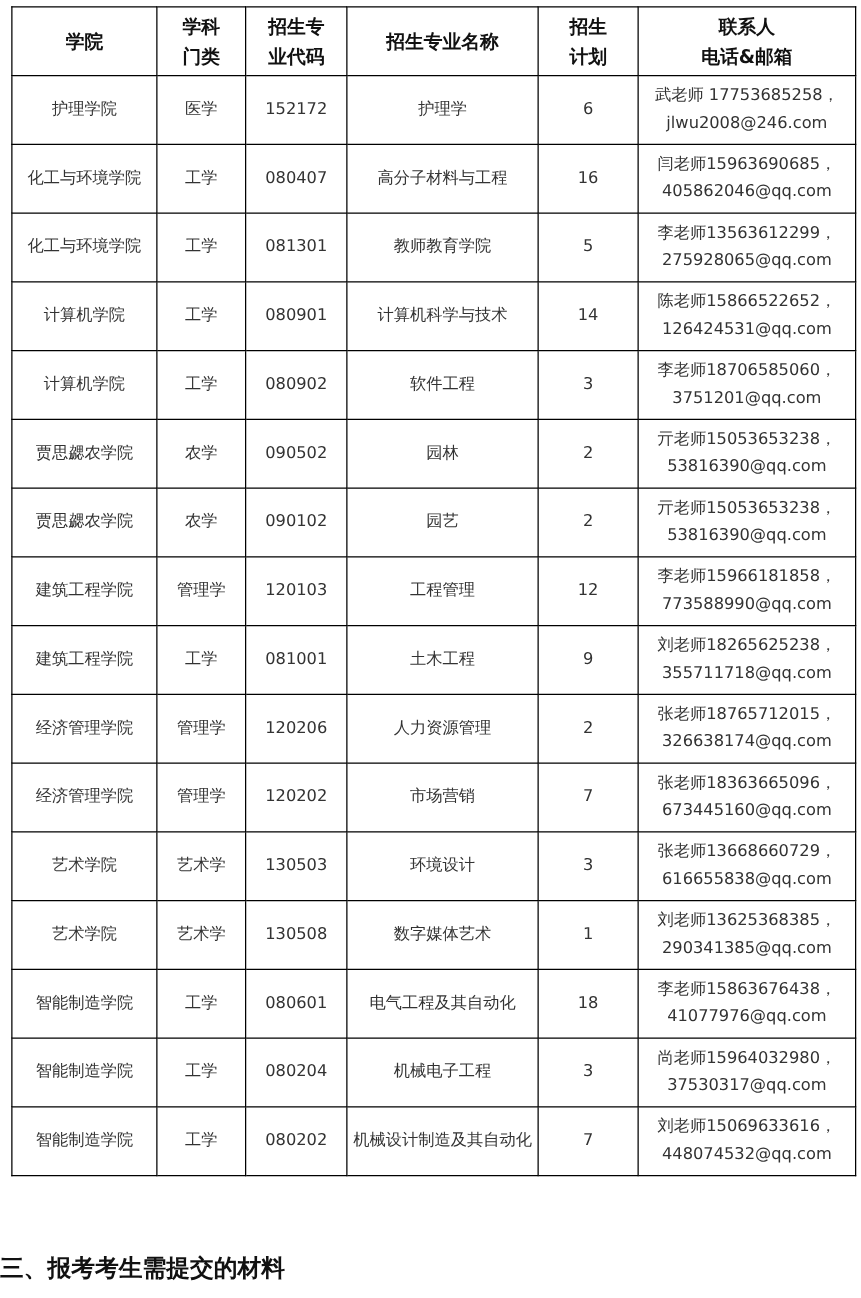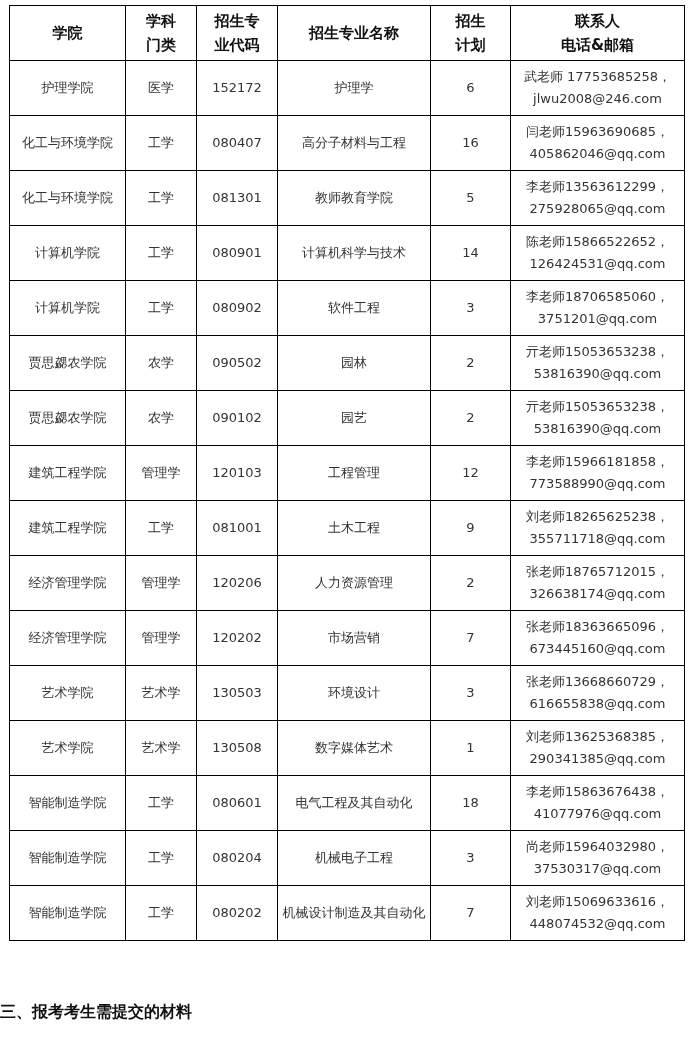--- a/index.html
+++ b/index.html
@@ -6,21 +6,21 @@
   body { width:689px; height:1038px; overflow:hidden; position:relative;
          font-family:"DejaVu Sans","Liberation Sans",sans-serif; color:#333; }
   table.admit { position:absolute; left:9px; top:5px; border-collapse:collapse;
                 table-layout:fixed; width:675px;padding-left:28px; }
   table.admit td, table.admit th { border:1px solid #000; text-align:center;
                 vertical-align:middle; padding:0 2px; }
   table.admit th { height:54px; font-size:15px; font-weight:bold; color:#111; line-height:24px; }
   table.admit td { height:54px; font-size:13px; line-height:22px; color:#333; }
   td.contact { font-size:13px; line-height:22px; }
   .c1{width:116px}.c2{width:71px}.c3{width:81px}.c4{width:153px}.c5{width:80px}.c6{width:174px}
-  .section { position:absolute; left:0; top:1002px; font-size:16px; font-weight:bold; color:#111; }
+  .section { position:absolute; left:0; top:1002px; font-size:19px; font-weight:bold; color:#111; }
   .cutline { position:absolute; left:0; top:1032px; width:689px; height:6px; overflow:hidden;
              font-size:14px; color:#333; line-height:14px; }
 </style>
 </head>
 <body>
 
 <table class="admit">
   <colgroup>
     <col class="c1">
       <col class="c2">

